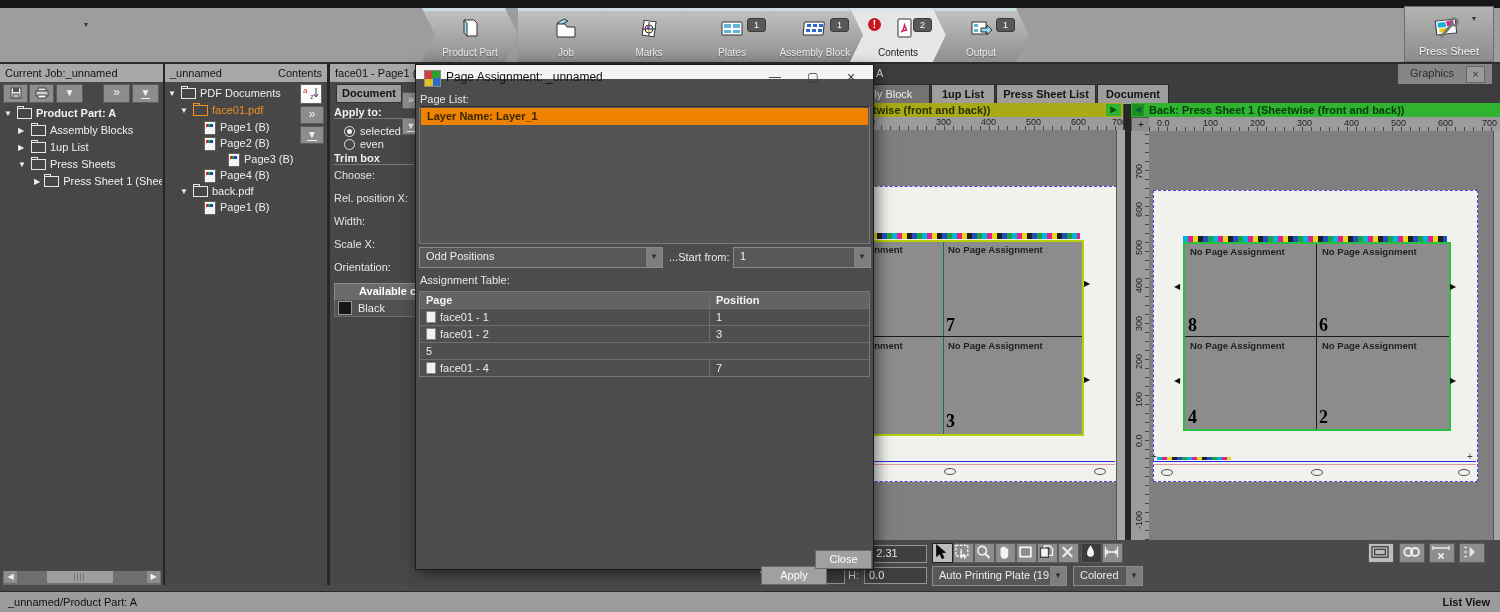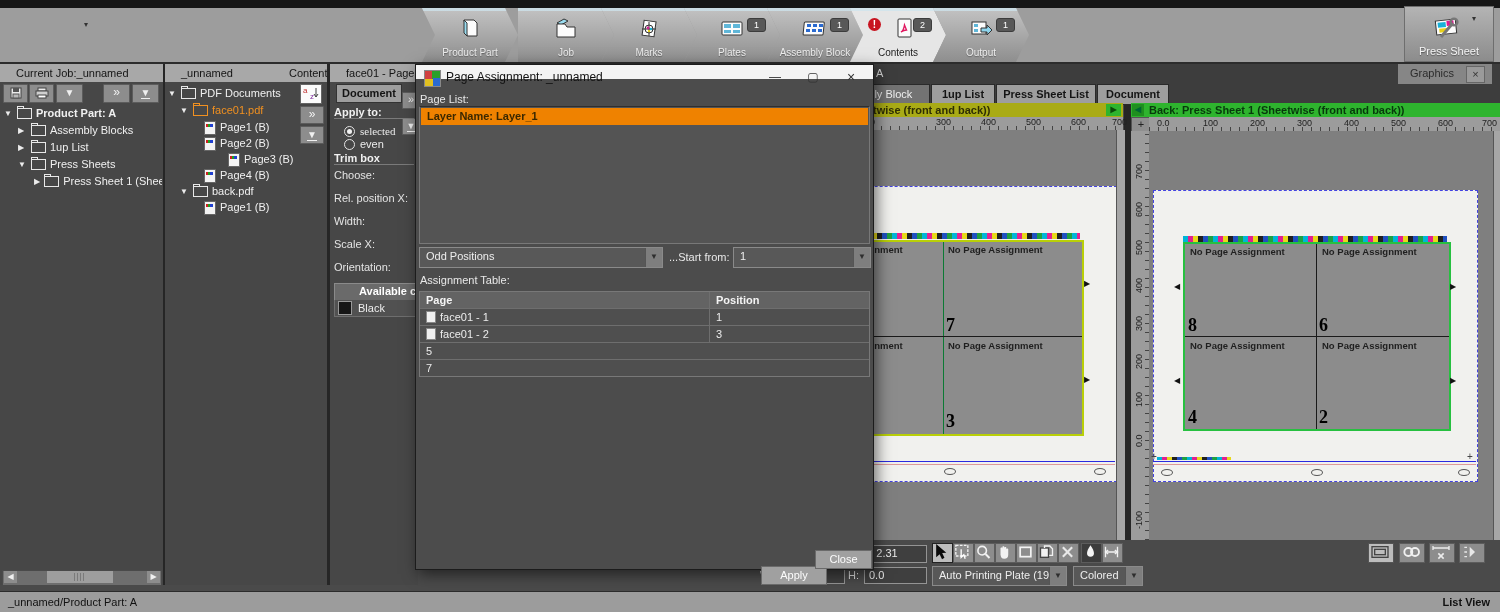--- a/index.html
+++ b/index.html
@@ -22,21 +22,21 @@
   .step .slbl{position:absolute;bottom:4px;left:0;right:0;text-align:center;font-size:10px;color:#ededed;
         text-shadow:0 1px 1px rgba(0,0,0,.35);}
   .step.active .slbl{color:#222;text-shadow:none;}
   .step .sicon{position:absolute;top:8px;left:50%;transform:translateX(-50%);}
   .badge{position:absolute;top:10px;right:14px;min-width:13px;height:12px;background:#585858;border-radius:3px;
          color:#fff;font-size:9px;line-height:12px;text-align:center;padding:0 2px;border:1px solid #3c3c3c;}
   .alert{position:absolute;top:10px;left:18px;width:13px;height:13px;border-radius:50%;background:#c81420;
          color:#fff;font-size:10px;line-height:13px;text-align:center;font-weight:bold;}
   
   .panel{background:#474747;}
-  .phead{background:#a8a8a8;color:#141414;font-size:11px;line-height:18px;padding:0 16px;overflow:hidden;white-space:nowrap;}
+  .phead{background:#a8a8a8;color:#141414;font-size:11px;line-height:18px;padding:0 5px;overflow:hidden;white-space:nowrap;}
   .tbtn{position:absolute;background:#8d8d8d;border:1px solid #5c5c5c;border-radius:1px;color:#f0f0f0;
         font-size:10px;text-align:center;}
   .tree{font-size:11px;color:#f0f0f0;white-space:nowrap;}
   .trow{position:absolute;height:15px;line-height:15px;display:flex;align-items:center;gap:4px;}
   .arrow{font-size:8px;color:#ececec;width:9px;display:inline-block;}
   .folder{width:13px;height:9px;border:1px solid #e8e8e8;position:relative;display:inline-block;background:#474747;}
   .folder::before{content:"";position:absolute;top:-3px;left:-1px;width:5px;height:2px;border:1px solid #e8e8e8;border-bottom:none;}
   .folder.orange{border-color:#f09020;}
   .folder.orange::before{border-color:#f09020;}
   .pageicon{width:10px;height:12px;background:#f4f4f4;border:1px solid #666;display:inline-block;position:relative;}
@@ -510,21 +510,21 @@
       </svg>
   </div>
 
   <div class="abs panel" style="left:330px;top:64px;width:88px;height:521px;z-index:10;">
     <div class="phead" style="width:83px;">face01 - Page1 ( 2.</div>
     <div style="position:absolute;left:6px;top:20px;width:64px;height:17px;background:#9e9e9e;color:#141414;font-weight:bold;font-size:11px;text-align:center;line-height:17px;border:1px solid #333;"><span>Document</span></div>
     <div class="tbtn" style="left:72px;top:28px;width:16px;height:15px;line-height:13px;font-size:11px;"><span>»</span></div>
     <div class="tbtn" style="left:72px;top:54px;width:16px;height:15px;line-height:14px;font-size:9px;"><span style="border-bottom:1px solid #f0f0f0;">▼</span></div>
 
     <div class="seprule" style="position:absolute;left:4px;top:42px;width:80px;color:#f0f0f0;font-size:11px;font-weight:bold;">Apply to:</div>
-    <div style="position:absolute;left:14px;top:61px;display:flex;align-items:center;gap:5px;color:#ececec;font-size:11px;font-family:Liberation Serif, serif;">
+    <div style="position:absolute;left:14px;top:61px;display:flex;align-items:center;gap:5px;color:#ececec;font-size:11px;">
       <span class="radio on"></span>
       <span>selected</span>
     </div>
     <div style="position:absolute;left:14px;top:74px;display:flex;align-items:center;gap:5px;color:#ececec;font-size:11px;">
       <span class="radio"></span>
       <span>even</span>
     </div>
     <div class="seprule" style="position:absolute;left:4px;top:88px;width:80px;color:#f0f0f0;font-size:11px;font-weight:bold;">Trim box</div>
     <span style="position:absolute;left:4px;top:105px;color:#e4e4e4;font-size:11px;">Choose:</span>
     <span style="position:absolute;left:4px;top:128px;color:#e4e4e4;font-size:11px;white-space:nowrap;">Rel. position X:</span>
@@ -576,20 +576,24 @@
         <div class="c-page">
             <span class="docico"></span>
             <span>face01 - 2</span>
           </div>
         <div class="c-pos">3</div>
       </div>
       <div class="atrow">
         <div class="c-pos">5</div>
       </div>
       <div class="atrow">
+        <div class="c-page">
+            <span class="docico"></span>
+            <span>face01 - 4</span>
+          </div>
         <div class="c-pos">7</div>
       </div>
     </div>
     <div class="dbtn" style="left:345px;top:485px;width:64px;margin-top:16px;">Apply</div>
     <div class="dbtn" style="left:399px;top:485px;width:55px;">Close</div>
   </div>
 
   <div class="abs statusbar">
     <span style="position:absolute;left:8px;">_unnamed/Product Part: A</span>
     <span style="position:absolute;right:10px;font-weight:bold;">List View</span>

